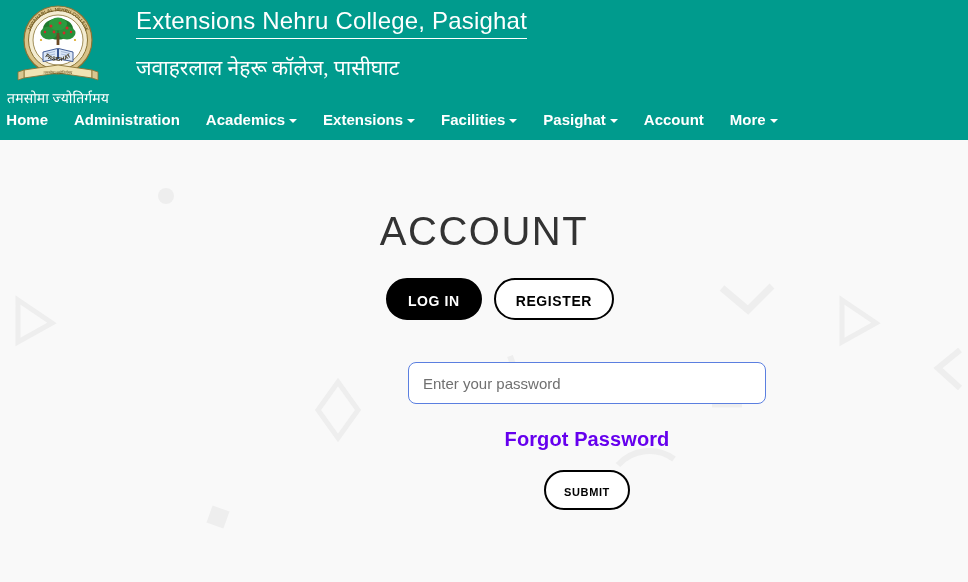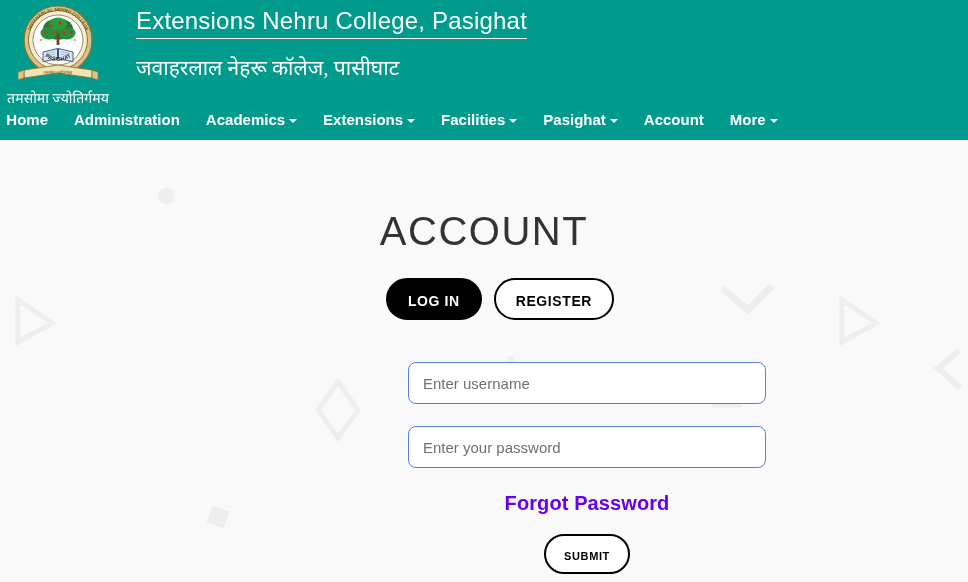--- a/index.html
+++ b/index.html
@@ -390,21 +390,20 @@
   <div class="content-layer">
 
     <h1 class="page-title">ACCOUNT</h1>
 
     <div class="auth-tabs">
       <button class="btn-pill btn-solid">LOG IN</button>
       <button class="btn-pill btn-outline">REGISTER</button>
     </div>
 
     <form class="login-form">
-      <input class="field" type="text" placeholder="Enter username" style="">
       <input class="field" type="password" placeholder="Enter your password" style="">
 
       <div class="forgot-row">
         <a class="forgot-link" href="#">Forgot Password</a>
       </div>
 
       <div class="submit-row">
         <button class="btn-submit" type="submit">SUBMIT</button>
       </div>
     </form>

